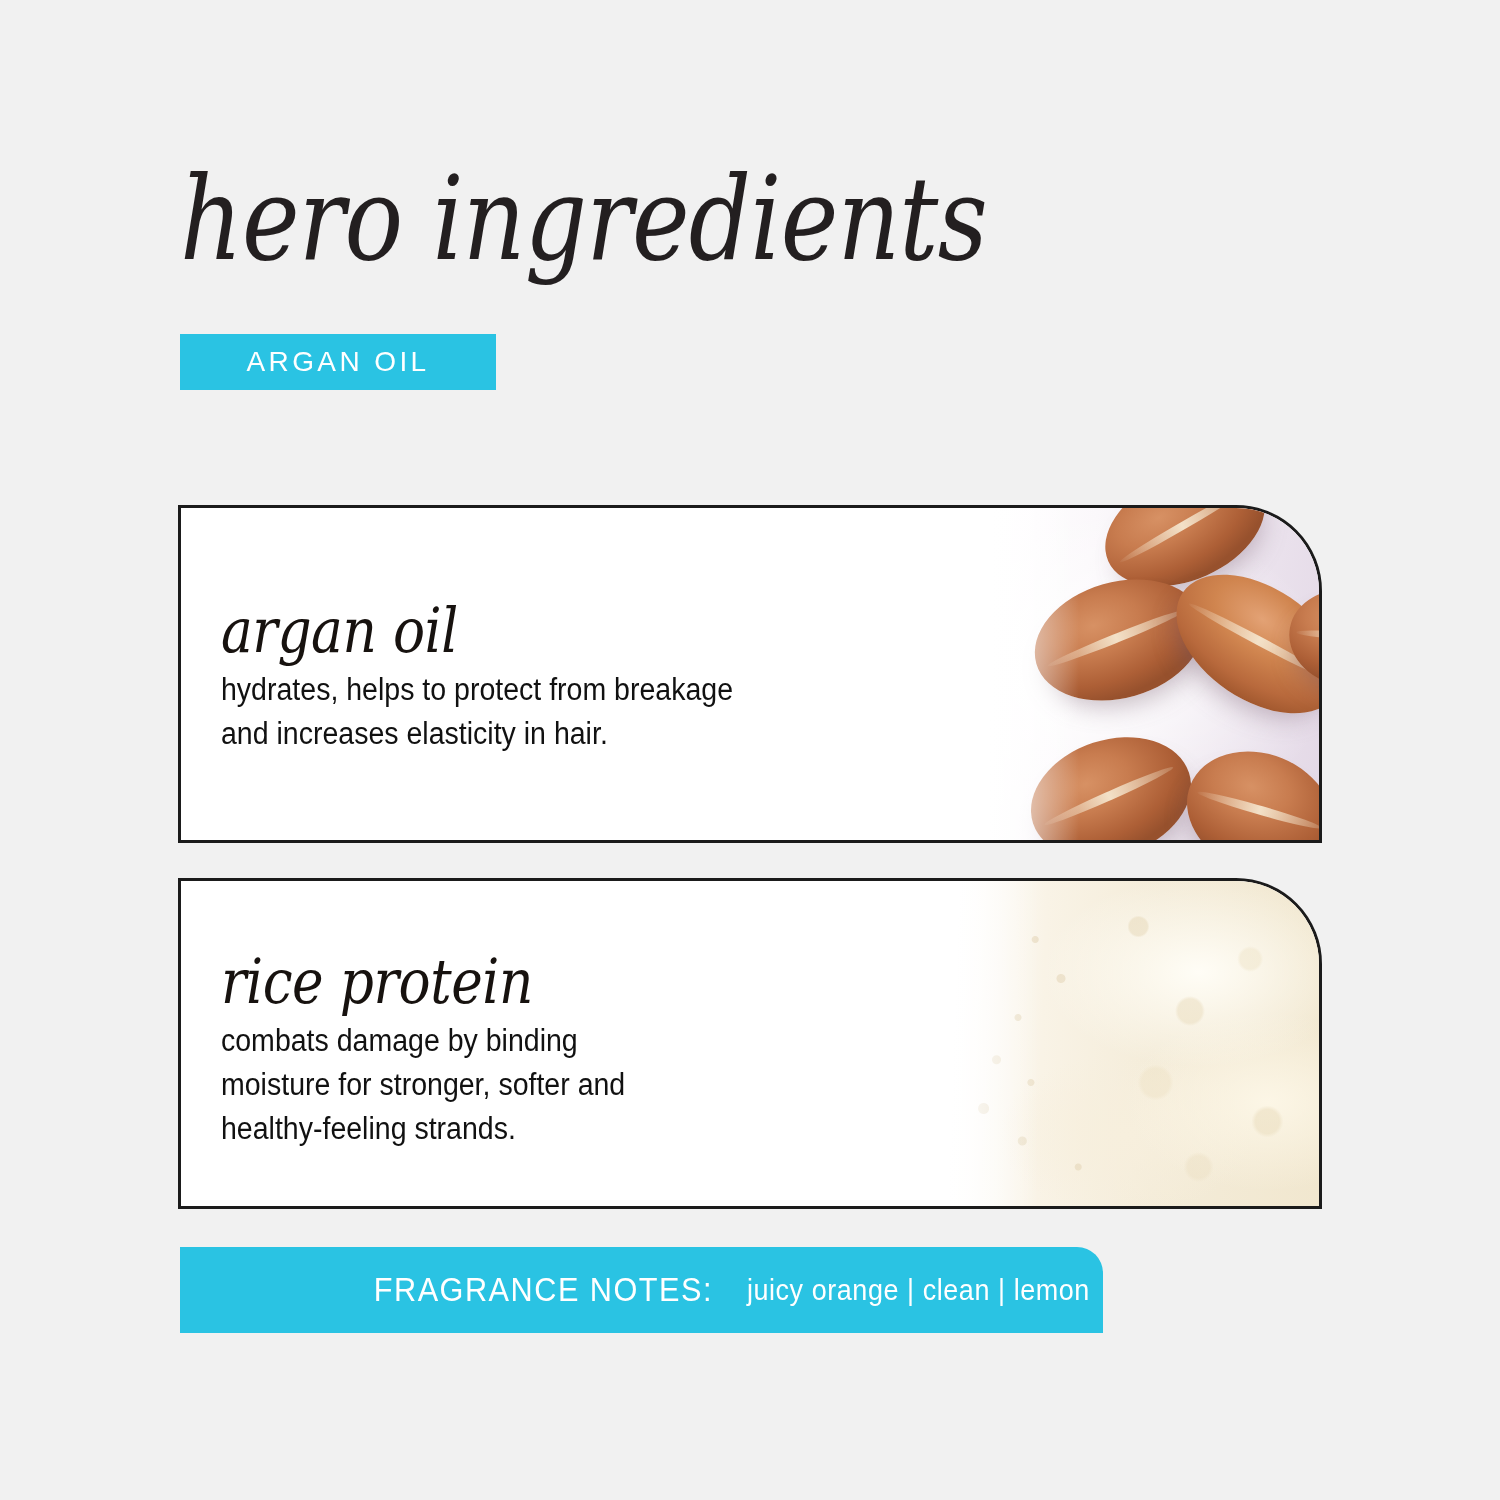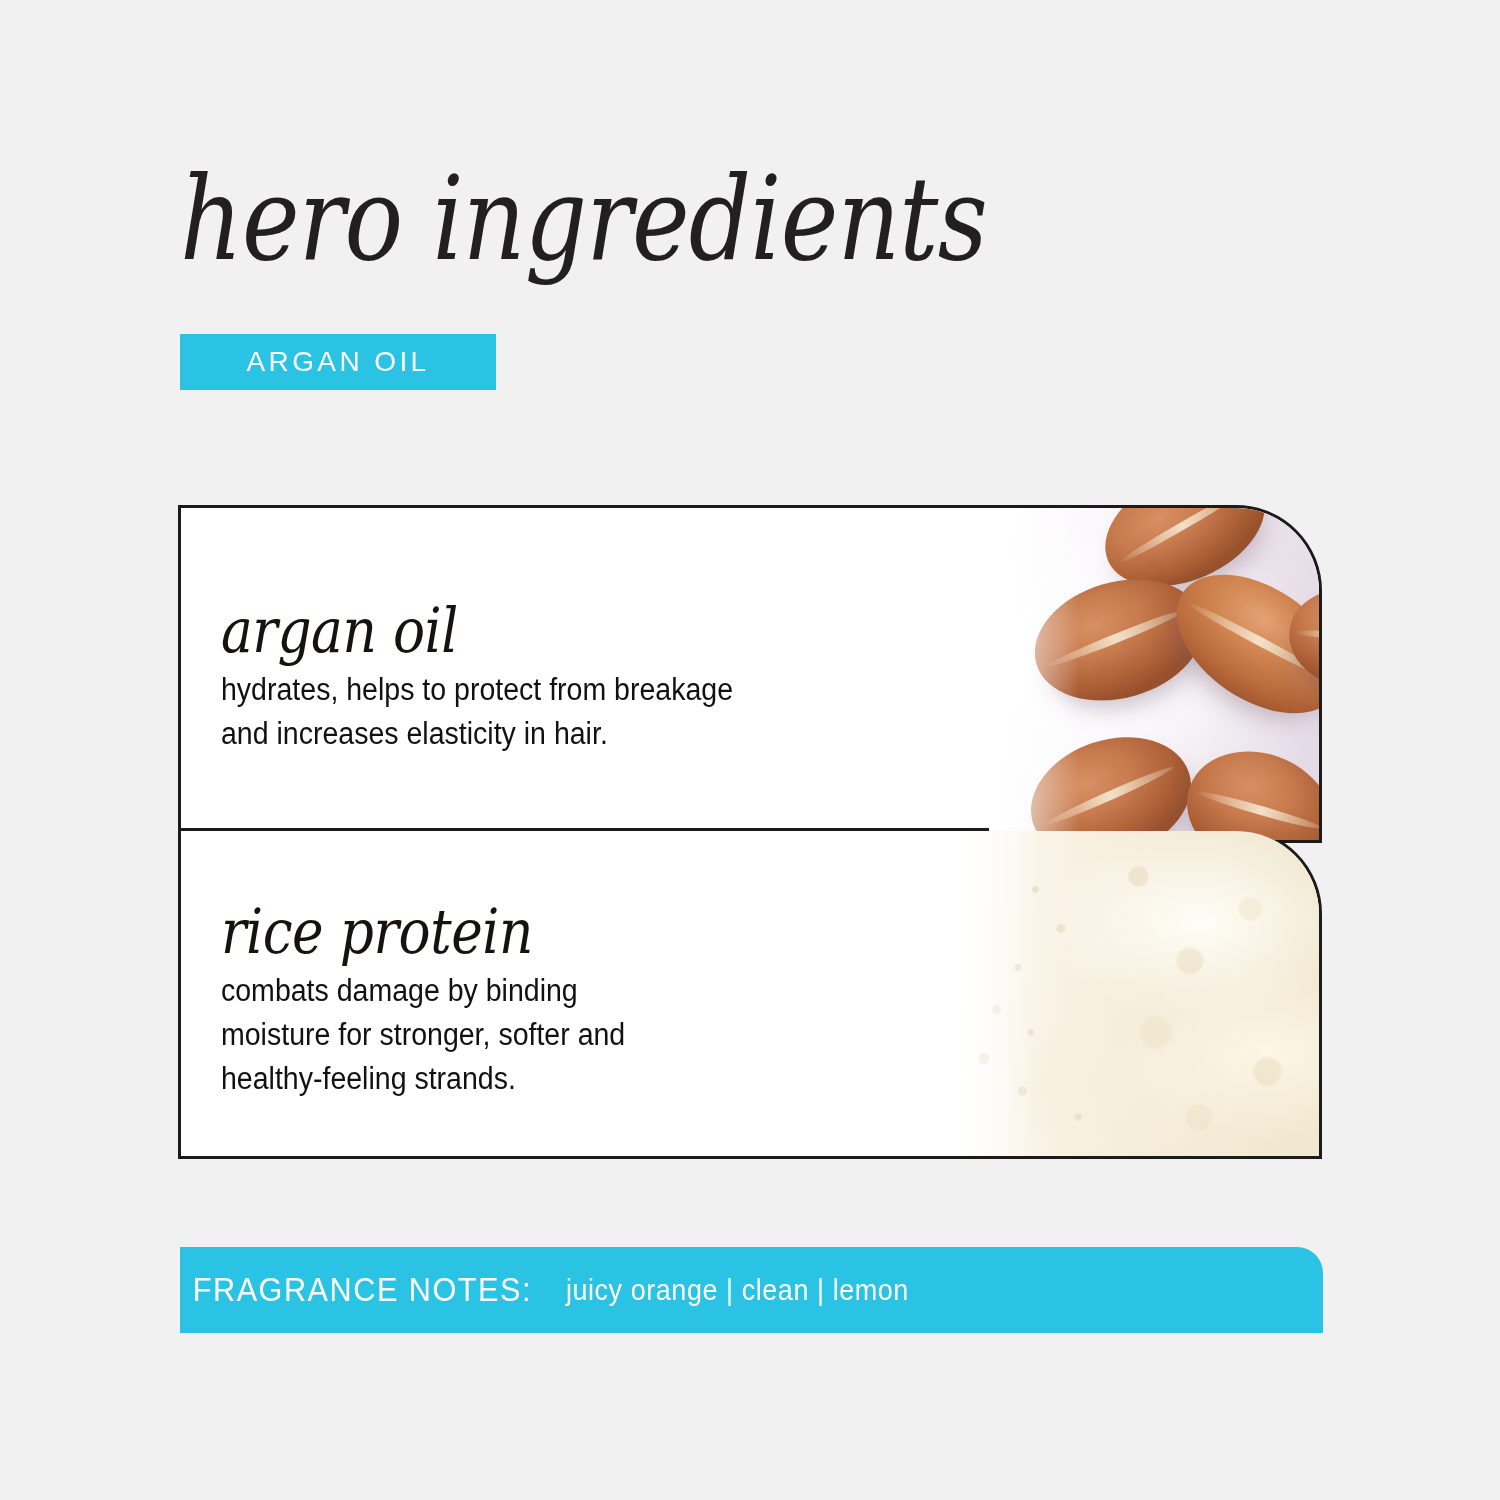--- a/index.html
+++ b/index.html
@@ -64,21 +64,21 @@
     position: absolute;
     left: 178px;
     width: 1144px;
     background: #ffffff;
     border: 3px solid #1b1b1b;
     border-top-right-radius: 86px;
     box-sizing: border-box;
     overflow: hidden;
   }
   #card-argan { top: 505px; height: 338px; }
-  #card-rice  { top: 828px; height: 331px; }
+  #card-rice  { top: 878px; height: 331px; }
 
   .card-text {
     position: absolute;
     left: 40px;
     z-index: 3;
   }
   #card-argan .card-text { top: 92px; }
   #card-rice  .card-text { top: 70px; }
 
   .card-title {
@@ -193,27 +193,27 @@
     left: 0; top: 0; bottom: 0;
     width: 150px;
     background: linear-gradient(90deg, #ffffff 0%, #ffffff 34%, rgba(255,255,255,0.0) 100%);
   }
 
   
   .fragrance-bar {
     position: absolute;
     left: 180px;
     top: 1247px;
-    width: 1143px;
+    width: 923px;
     height: 86px;
     background: #2ac3e3;
     border-top-right-radius: 26px;
     display: flex;
     align-items: center;
-    justify-content: flex-start;
+    justify-content: flex-end;
     box-sizing: border-box;
   }
   .fragrance-label {
     color: #ffffff;
     font-family: "Liberation Sans", sans-serif;
     font-size: 33px;
     font-weight: 400;
     letter-spacing: 1.6px;
     transform: scaleX(0.93);
     white-space: nowrap;

